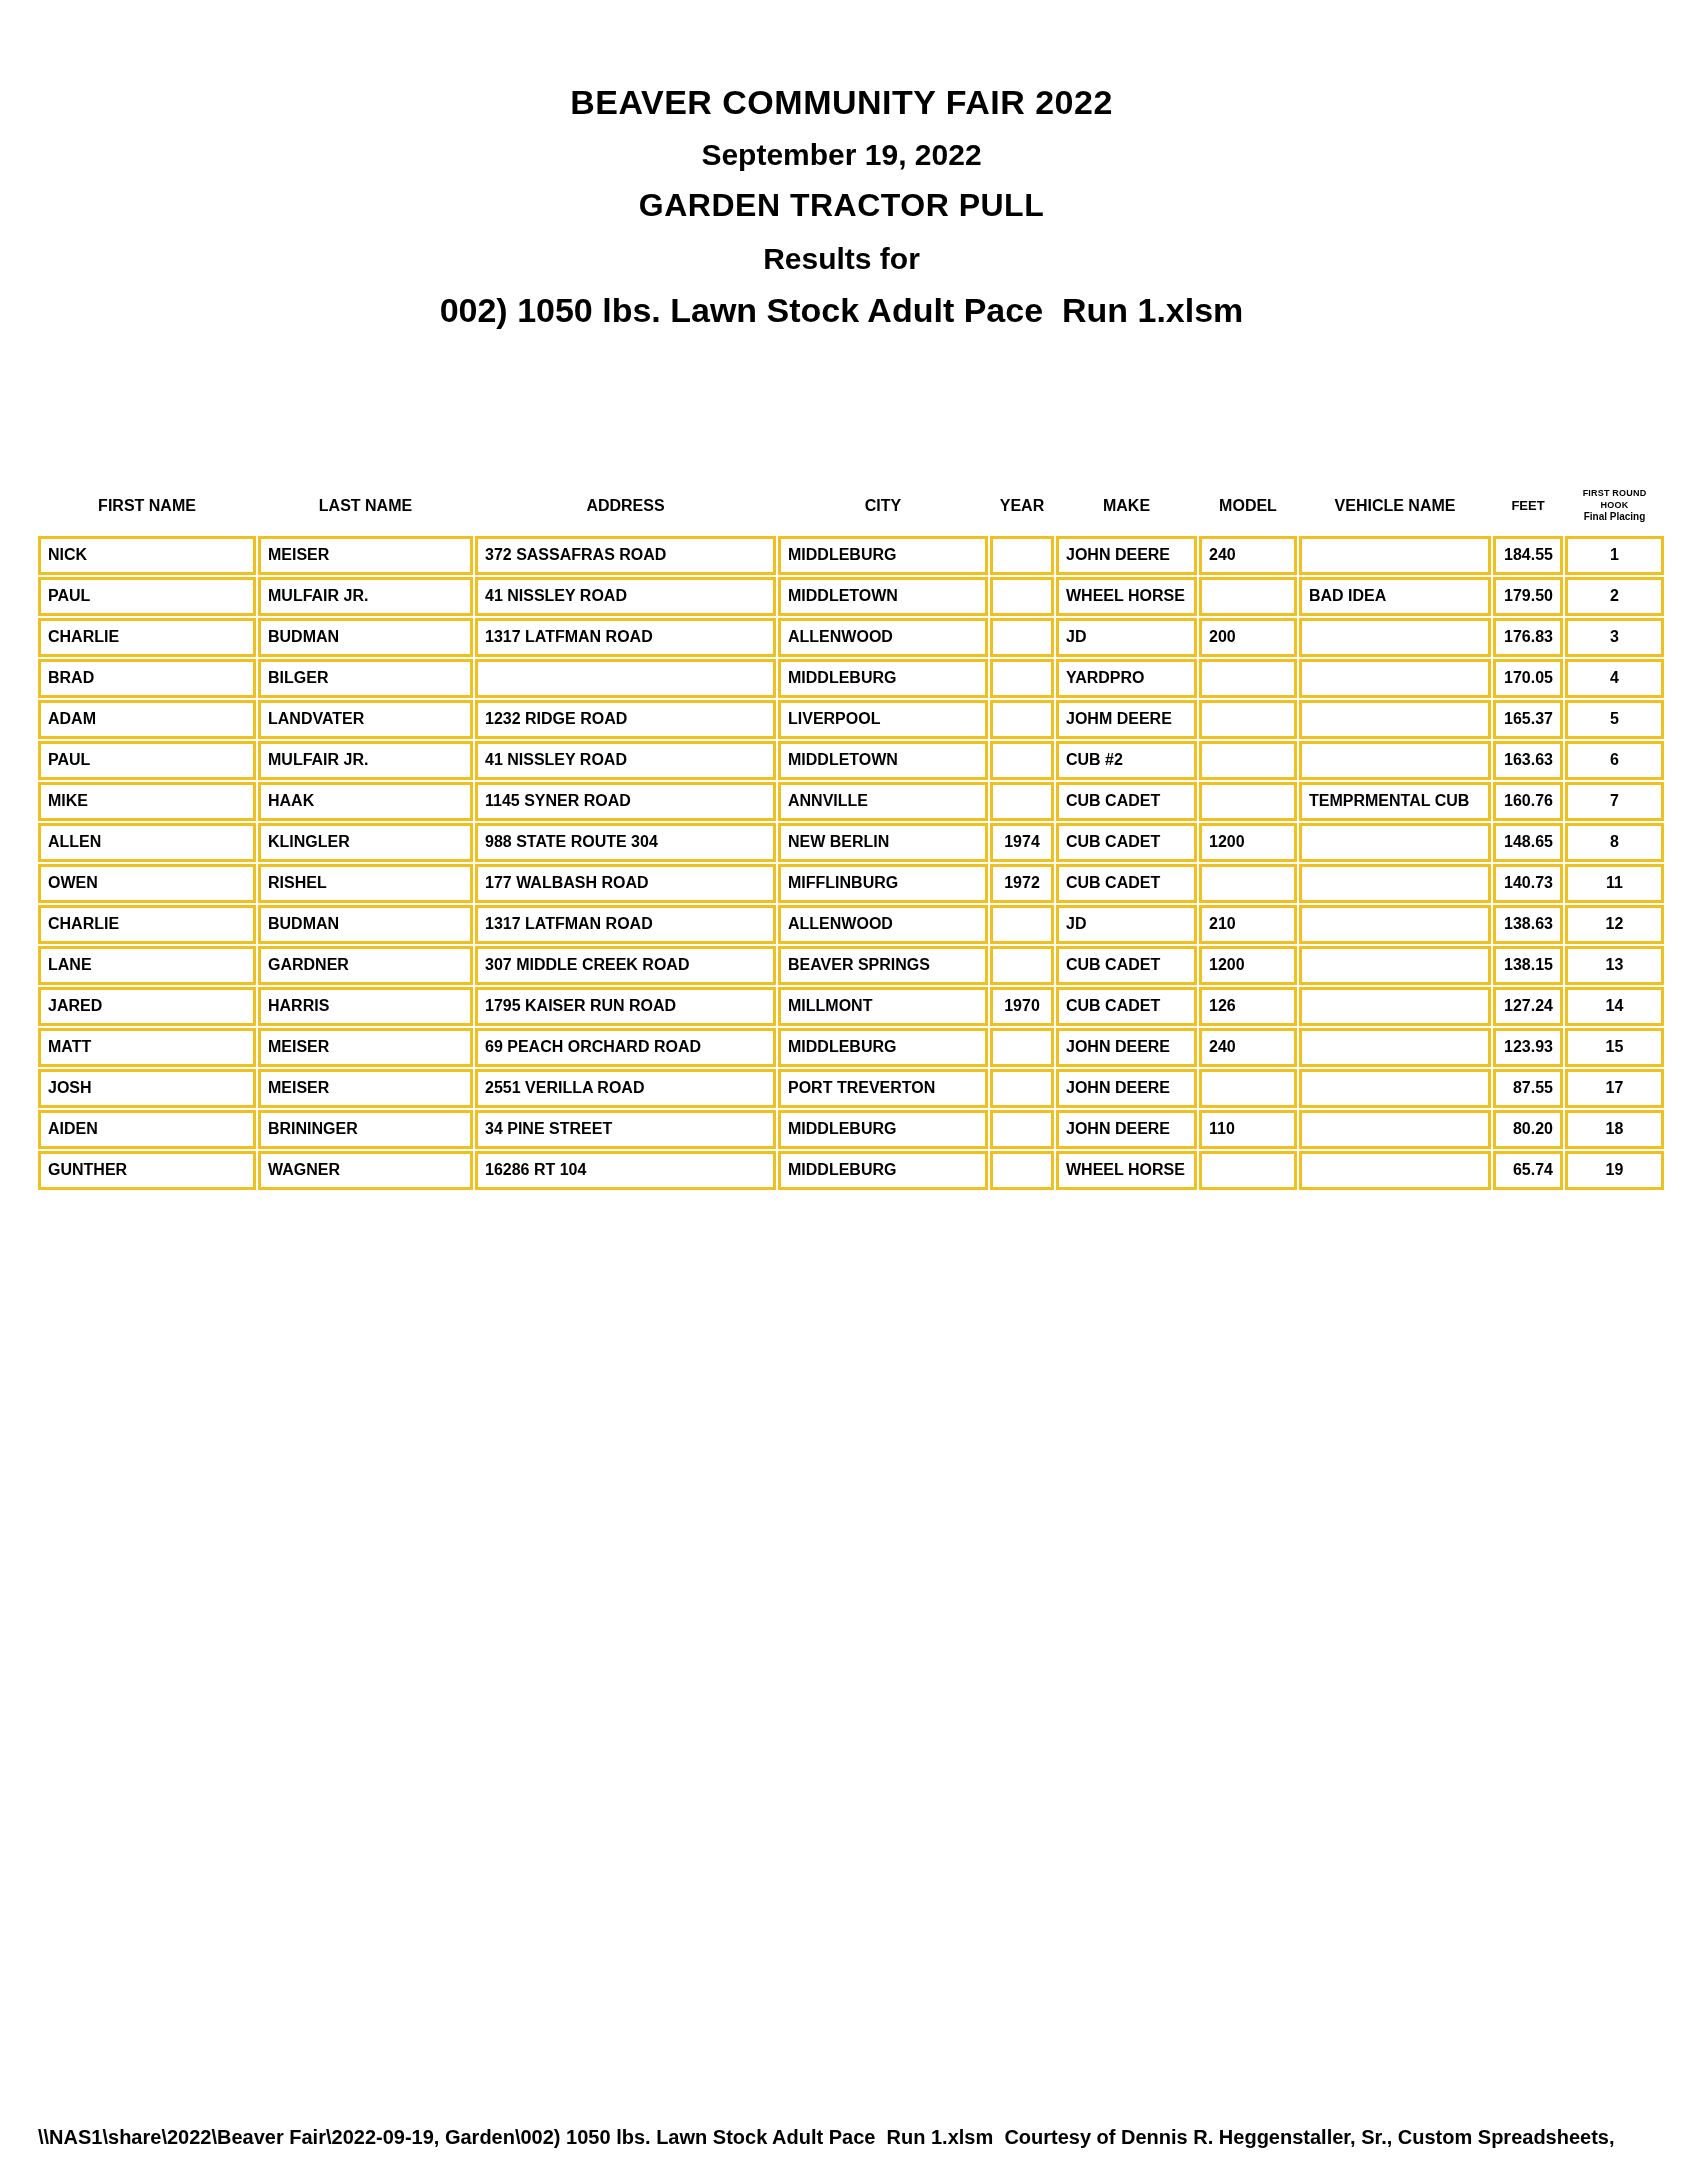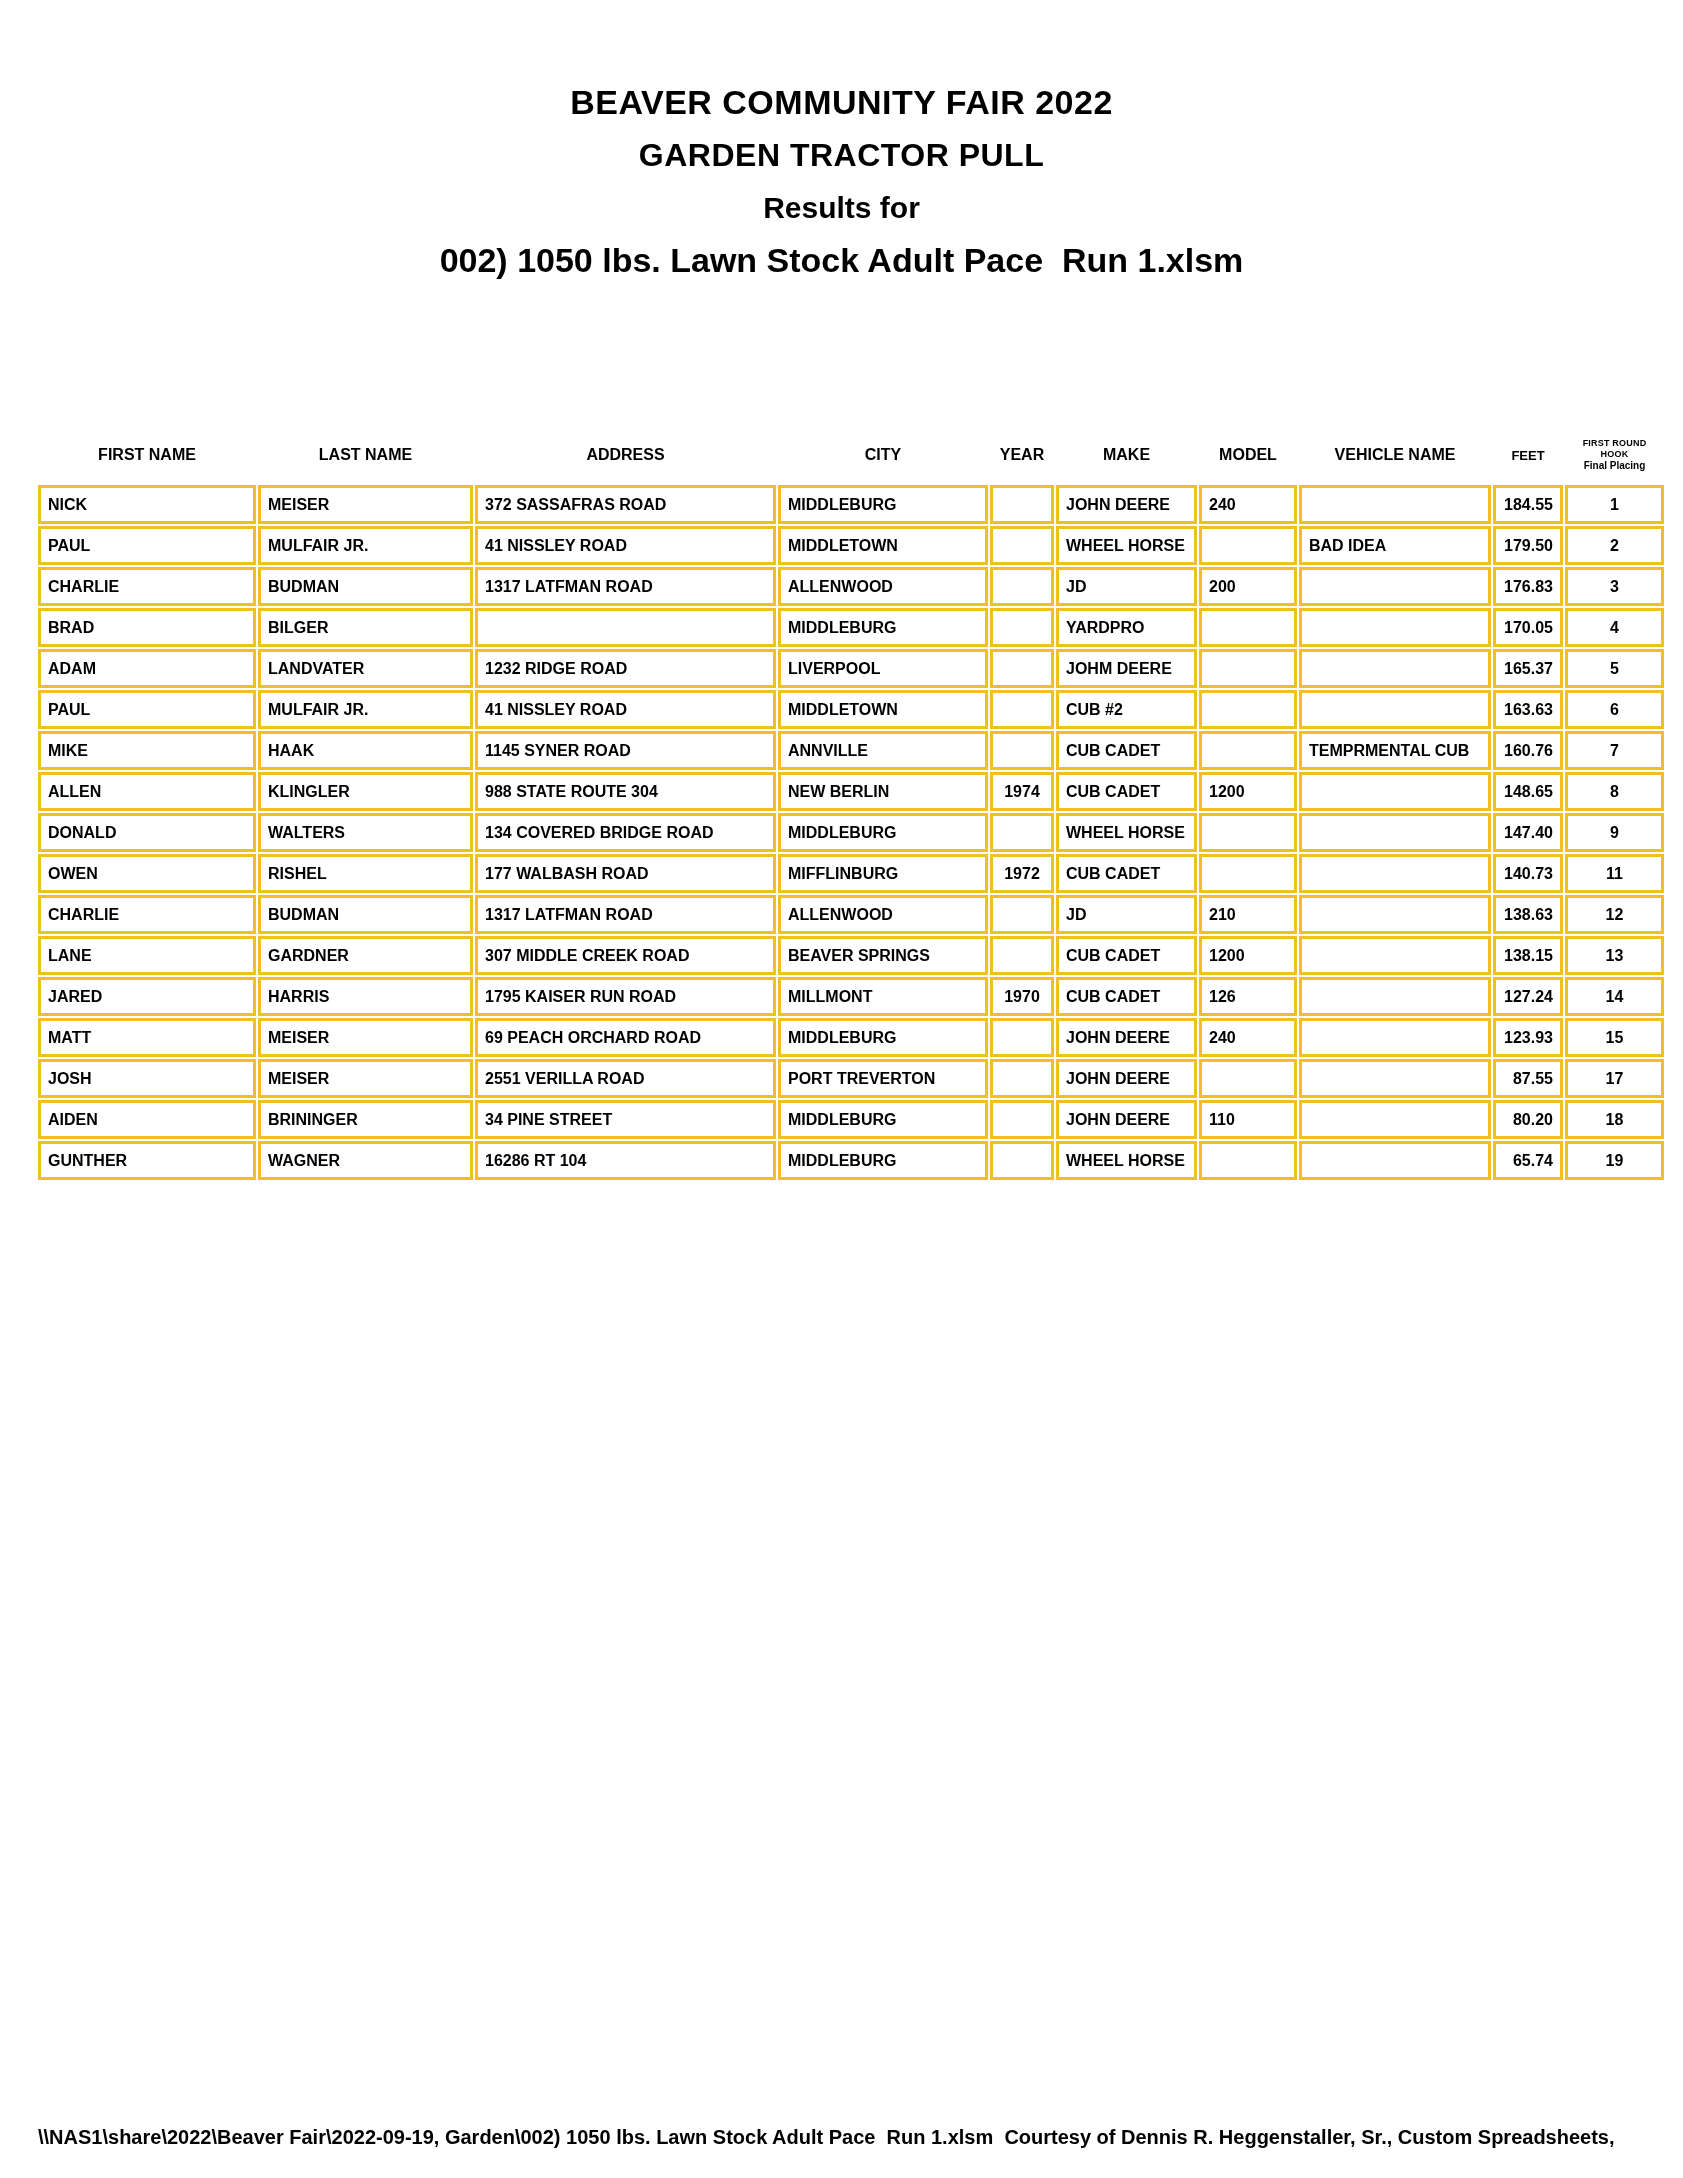--- a/index.html
+++ b/index.html
@@ -44,20 +44,21 @@
   .footer{
     position:absolute; left:38px; top:2065px; width:1624px;
     font-size:20px; line-height:1.45; white-space:pre-wrap;
   }
 </style>
 </head>
 <body>
 
 <div class="titles">
   <div class="t1">BEAVER COMMUNITY FAIR 2022</div>
+  <div class="t2">September 19, 2022</div>
   <div class="t3">GARDEN TRACTOR PULL</div>
   <div class="t4">Results for</div>
   <div class="t5">002) 1050 lbs. Lawn Stock Adult Pace  Run 1.xlsm</div>
 </div>
 
 <table class="results">
   <colgroup>
     <col style="width:218px">
       <col style="width:215px">
       <col style="width:301px">
@@ -185,32 +186,20 @@
     <td>988 STATE ROUTE 304</td>
     <td>NEW BERLIN</td>
     <td class="a-center">1974</td>
     <td>CUB CADET</td>
     <td>1200</td>
     <td></td>
     <td class="a-right">148.65</td>
     <td class="a-center">8</td>
   </tr>
 
-  <tr>
-    <td>DONALD</td>
-    <td>WALTERS</td>
-    <td>134 COVERED BRIDGE ROAD</td>
-    <td>MIDDLEBURG</td>
-    <td class="a-center"></td>
-    <td>WHEEL HORSE</td>
-    <td></td>
-    <td></td>
-    <td class="a-right">147.40</td>
-    <td class="a-center">9</td>
-  </tr>
 
 
   <tr>
     <td>OWEN</td>
     <td>RISHEL</td>
     <td>177 WALBASH ROAD</td>
     <td>MIFFLINBURG</td>
     <td class="a-center">1972</td>
     <td>CUB CADET</td>
     <td></td>

